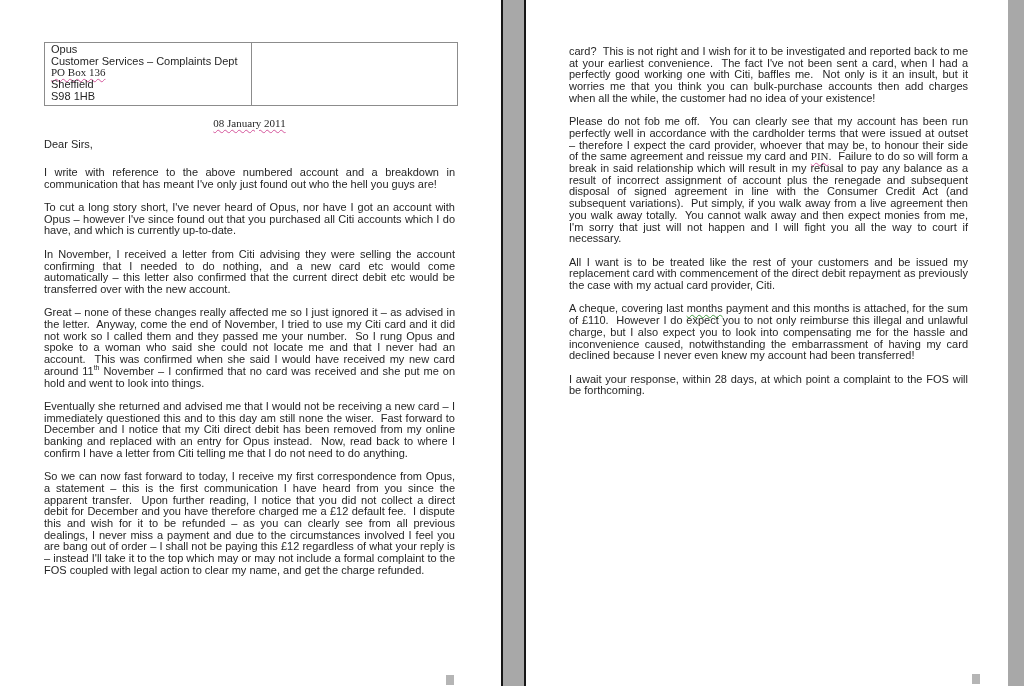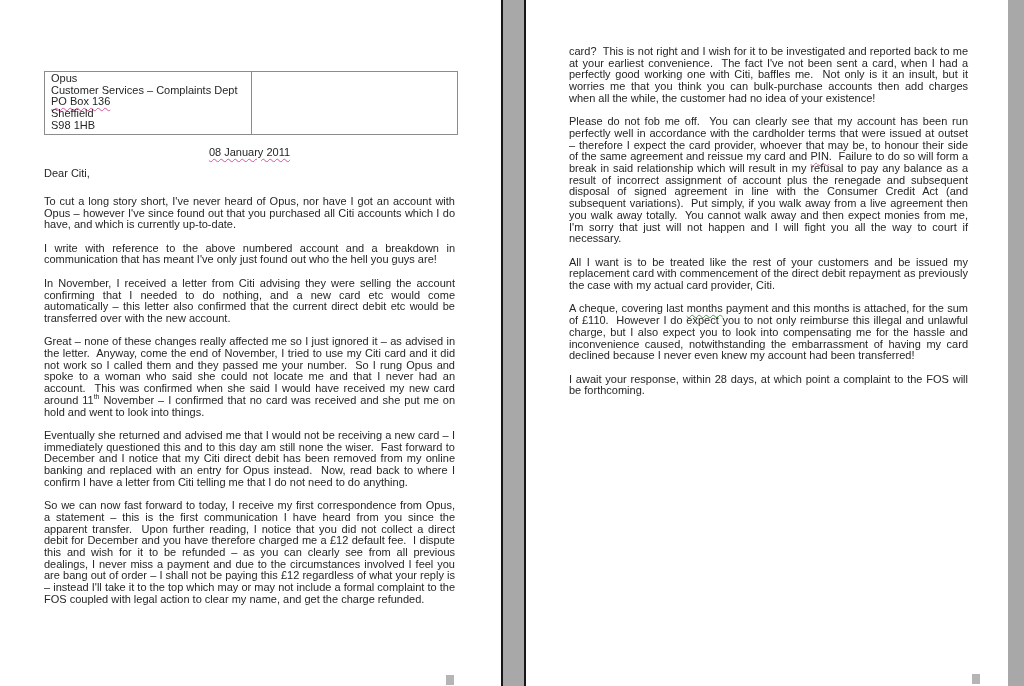--- a/index.html
+++ b/index.html
@@ -9,21 +9,21 @@
     font-family:"Liberation Sans","DejaVu Sans",sans-serif;
     color:#262626;
     position:relative;
   }
   .page {
     position:absolute; top:0; height:686px; background:#ffffff;
   }
   .page-left  { left:0;    width:503px; border-right:2px solid #161616; }
   .page-right { left:524px; width:484px; border-left:2px solid #161616; }
   .content { font-size:11px; line-height:11.7px; }
-  .page-left  .content { padding:71px 46px 0 44px; }
+  .page-left  .content { padding:42px 46px 0 44px; }
   .page-right .content { padding:46px 40px 0 43px; }
 
   .address-table {
     display:flex; width:calc(100% + 3px);
     border:1px solid #8c8c8c;
   }
   .address-cell-left {
     width:207px; border-right:1px solid #8c8c8c;
     padding:1px 0 2px 6px;
   }
@@ -37,20 +37,21 @@
   .para {
     text-align:justify; margin-bottom:11.7px; white-space:pre-wrap;
   }
   .para:last-child { margin-bottom:0; }
   .b { font-weight:bold; }
   sup { font-size:7px; line-height:0; }
   .sq-red {
     text-decoration:underline; text-decoration-style:wavy;
     text-decoration-color:#d4559b; text-decoration-thickness:1px;
     text-underline-offset:2px;
+    font-family:Liberation Serif, serif;
   }
   .sq-green {
     text-decoration:underline; text-decoration-style:wavy;
     text-decoration-color:#3f9b3f; text-decoration-thickness:1px;
     text-underline-offset:2px;
   }
   .artifact {
     position:absolute; width:8px; height:10px; background:#b5b5b5;
   }
   .artifact-left  { left:446px; top:675px; }
@@ -67,24 +68,24 @@
           <div class="addr-line"><span>Customer Services – Complaints Dept</span></div>
           <div class="addr-line"><span class="sq-red">PO Box 136</span></div>
           <div class="addr-line"><span>Sheffield</span></div>
           <div class="addr-line"><span>S98 1HB</span></div>
         </div>
       <div class="address-cell-right"></div>
     </div>
     <div class="date-line">
         <div class="addr-line"><span class="sq-red">08 January 2011</span></div>
       </div>
-    <div class="salutation">Dear Citi,</div>
+    <div class="salutation">Dear Sirs,</div>
     <div class="paras">
+        <div class="para"><span>I write with reference to the above numbered account and a breakdown in communication that has meant I've only just found out who the hell you guys are!</span></div>
         <div class="para"><span>To cut a long story short, I've never heard of Opus, nor have I got an account with Opus – however I've since found out that you purchased all Citi accounts which I do have, and which is currently up-to-date.</span></div>
-        <div class="para"><span>I write with reference to the above numbered account and a breakdown in communication that has meant I've only just found out who the hell you guys are!</span></div>
         <div class="para"><span>In November, I received a letter from Citi advising they were selling the account confirming that I needed to do nothing, and a new card etc would come automatically – this letter also confirmed that the current direct debit etc would be transferred over with the new account.</span></div>
         <div class="para"><span>Great – none of these changes really affected me so I just ignored it – as advised in the letter.  Anyway, come the end of November, I tried to use my Citi card and it did not work so I called them and they passed me your number.  So I rung Opus and spoke to a woman who said she could not locate me and that I never had an account.  This was confirmed when she said I would have received my new card around 11</span><sup>th</sup><span> November – I confirmed that no card was received and she put me on hold and went to look into things.</span></div>
         <div class="para"><span>Eventually she returned and advised me that I would not be receiving a new card – I immediately questioned this and to this day am still none the wiser.  Fast forward to December and I notice that my Citi direct debit has been removed from my online banking and replaced with an entry for Opus instead.  Now, read back to where I confirm I have a letter from Citi telling me that I do not need to do anything.</span></div>
         <div class="para"><span>So we can now fast forward to today, I receive my first correspondence from Opus, a statement – this is the first communication I have heard from you since the apparent transfer.  Upon further reading, I notice that you did not collect a direct debit for December and you have therefore charged me a £12 default fee.  I dispute this and wish for it to be refunded – as you can clearly see from all previous dealings, I never miss a payment and due to the circumstances involved I feel you are bang out of order – I shall not be paying this £12 regardless of what your reply is – instead I'll take it to the top which may or may not include a formal complaint to the FOS coupled with legal action to clear my name, and get the charge refunded.</span></div>
       </div>
   </div>
 </div>
 
 <div class="page page-right">
   <div class="content">

